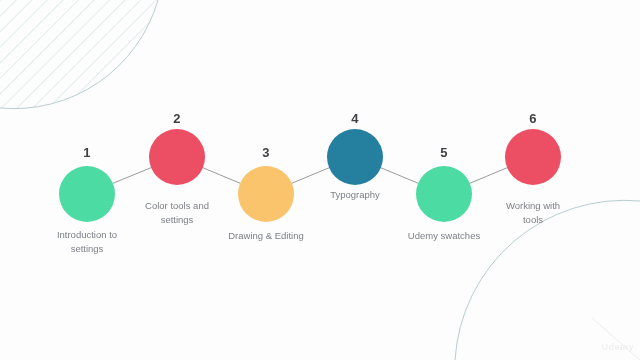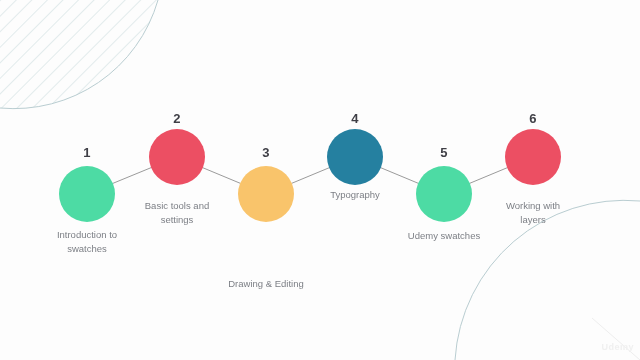--- a/index.html
+++ b/index.html
@@ -109,29 +109,29 @@
         <circle cx="266" cy="194" r="28" fill="#f9c46b"></circle>
         <circle cx="355" cy="157" r="28" fill="#2580a0"></circle>
         <circle cx="444" cy="194" r="28" fill="#4ddba4"></circle>
         <circle cx="533" cy="157" r="28" fill="#ec4f63"></circle>
       </g>
   </svg>
 
   <div id="text-layer">
       <div class="node-number" style="left: 87px; top: 152px; color: rgb(63, 63, 70);">1</div>
       <div class="node-label" style="left: 87px; top: 228px; color: rgb(124, 127, 133);">Introduction to
-swatches</div>
+settings</div>
       <div class="node-number" style="left: 177px; top: 118px; color: rgb(63, 63, 70);">2</div>
-      <div class="node-label" style="left: 177px; top: 199px; color: rgb(124, 127, 133);">Basic tools and
+      <div class="node-label" style="left: 177px; top: 199px; color: rgb(124, 127, 133);">Color tools and
 settings</div>
       <div class="node-number" style="left: 266px; top: 152px; color: rgb(63, 63, 70);">3</div>
-      <div class="node-label" style="left: 266px; top: 229px; color: rgb(124, 127, 133); margin-top: 48px;">Drawing &amp; Editing</div>
+      <div class="node-label" style="left: 266px; top: 229px; color: rgb(124, 127, 133);">Drawing &amp; Editing</div>
       <div class="node-number" style="left: 355px; top: 118px; color: rgb(63, 63, 70);">4</div>
       <div class="node-label" style="left: 355px; top: 188px; color: rgb(124, 127, 133);">Typography</div>
       <div class="node-number" style="left: 444px; top: 152px; color: rgb(63, 63, 70);">5</div>
       <div class="node-label" style="left: 444px; top: 229px; color: rgb(124, 127, 133);">Udemy swatches</div>
       <div class="node-number" style="left: 533px; top: 118px; color: rgb(63, 63, 70);">6</div>
       <div class="node-label" style="left: 533px; top: 199px; color: rgb(124, 127, 133);">Working with
-layers</div>
+tools</div>
     </div>
 
   <div class="watermark">Udemy</div>
 </div>
 
 </body></html>

